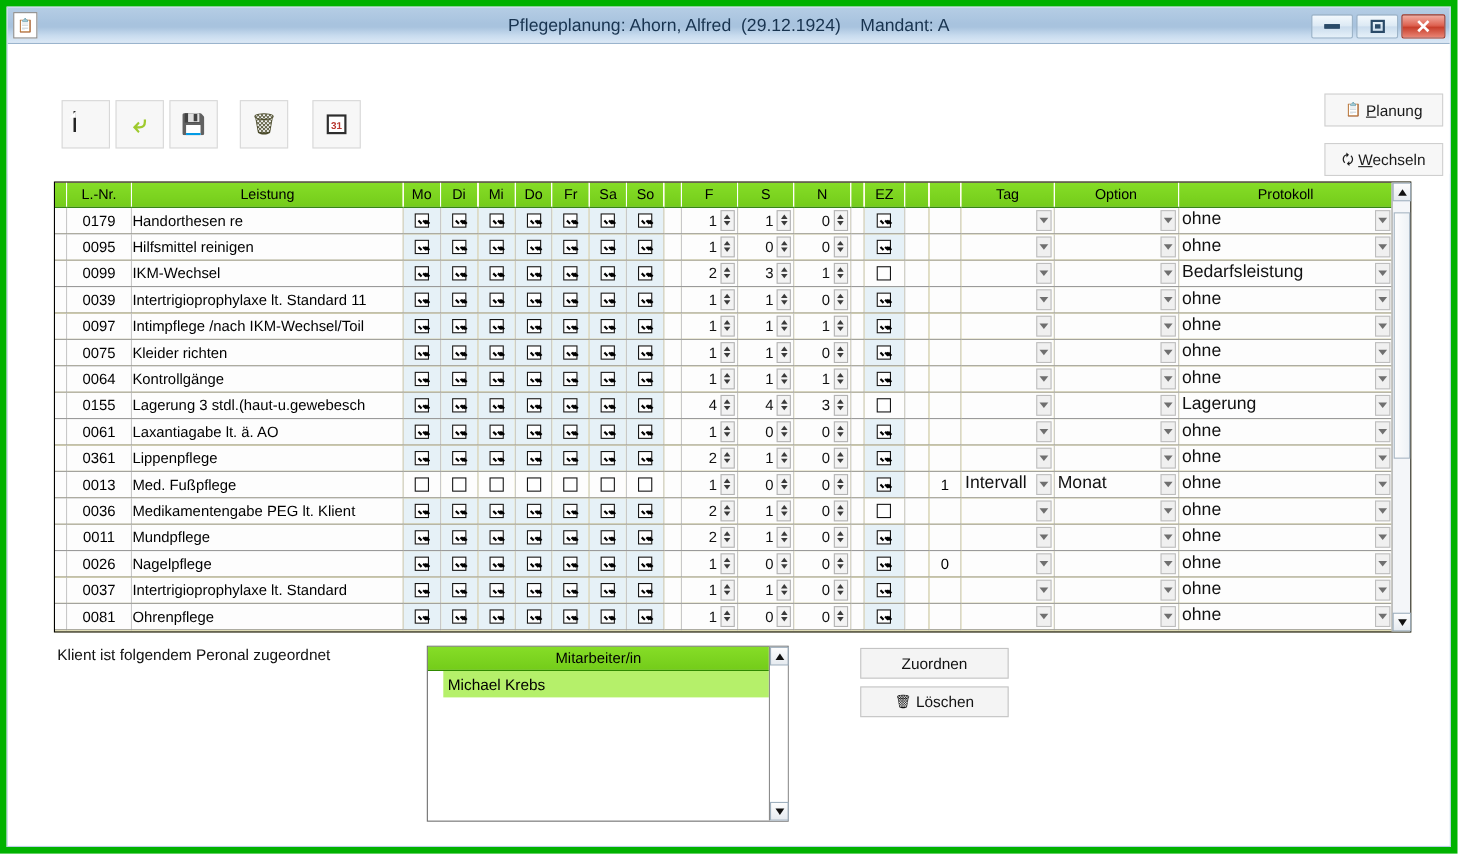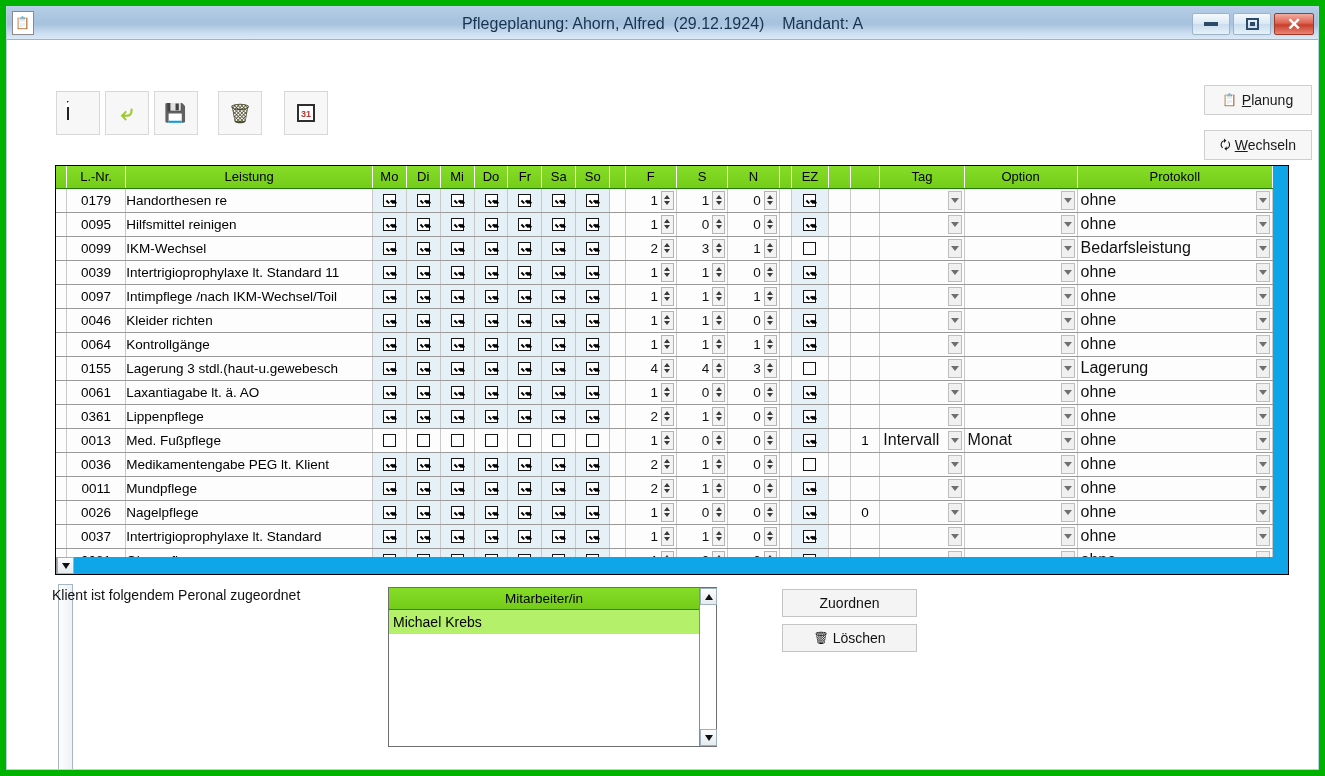--- a/index.html
+++ b/index.html
@@ -107,26 +107,25 @@
     display: flex; align-items: center; justify-content: center; gap: 4px;
     font-size: 14px; color: #1a1a1a;
   }
   #btn-planung { top: 45px; }
   #btn-wechseln { top: 90px; }
   .u { text-decoration: underline; }
   .mini-ico { font-size: 12px; line-height: 1; }
 
   
   #grid-wrap {
-    position: absolute; left: 48px; top: 158px;
+    position: absolute; left: 42px; top: 158px;
     width: 1234px; height: 410px;
     border: 1px solid #000000;
-    background: #0ea5e9;
+    background: #fef9c3;
     display: flex;
-    flex-direction: column;
   }
   #grid-cols { flex: 1 1 auto; overflow: hidden; }
   table.grid { border-collapse: collapse; table-layout: fixed; width: 1217px; }
   table.grid th {
     background: #7ed321;
     background: linear-gradient(to bottom,#86dd27 0%,#74cc1a 100%);
     border-right: 1px solid #ffffff;
     border-bottom: 1px solid #1f7a00;
     font-size: 13px; font-weight: normal; color: #000;
     height: 22px; padding: 0 2px; text-align: center;
@@ -229,20 +228,21 @@
   #staff-head {
     height:22px; line-height:22px; text-align:center;
     font-size:13.5px; color:#000;
     background: linear-gradient(to bottom,#86dd27 0%,#74cc1a 100%);
     border-bottom:1px solid #2f8a00;
   }
   .staff-row {
     height:24px; line-height:24px;
     padding-left:4px; font-size:14px; color:#000;
     background:#b5f06a;
+    margin-left:14px;
   }
   #staff-sb {
     width:17px; flex:0 0 17px; background:#ffffff; border-left:1px solid #8c8c8c; position:relative;
   }
   #btn-zuordnen, #btn-loeschen {
     position:absolute; left:775px;
     width:135px; height:28px;
     background:#f4f4f4; border:1px solid #c4c4c4;
     display:flex; align-items:center; justify-content:center; gap:4px;
     font-size:14px; color:#111;
@@ -822,21 +822,21 @@
                   <div class="combo">
                     <span class="t">ohne</span>
                     <span class="btn">
                       <i></i>
                     </span>
                   </div>
                 </td>
               </tr>
               <tr>
                 <td class="c-sel"></td>
-                <td class="c-nr">0046</td>
+                <td class="c-nr">0075</td>
                 <td class="c-lst">Kleider richten</td>
                 <td class="c-day">
                   <div class="cb-cell">
                     <span class="cb on"></span>
                   </div>
                 </td>
                 <td class="c-day">
                   <div class="cb-cell">
                     <span class="cb on"></span>
                   </div>

